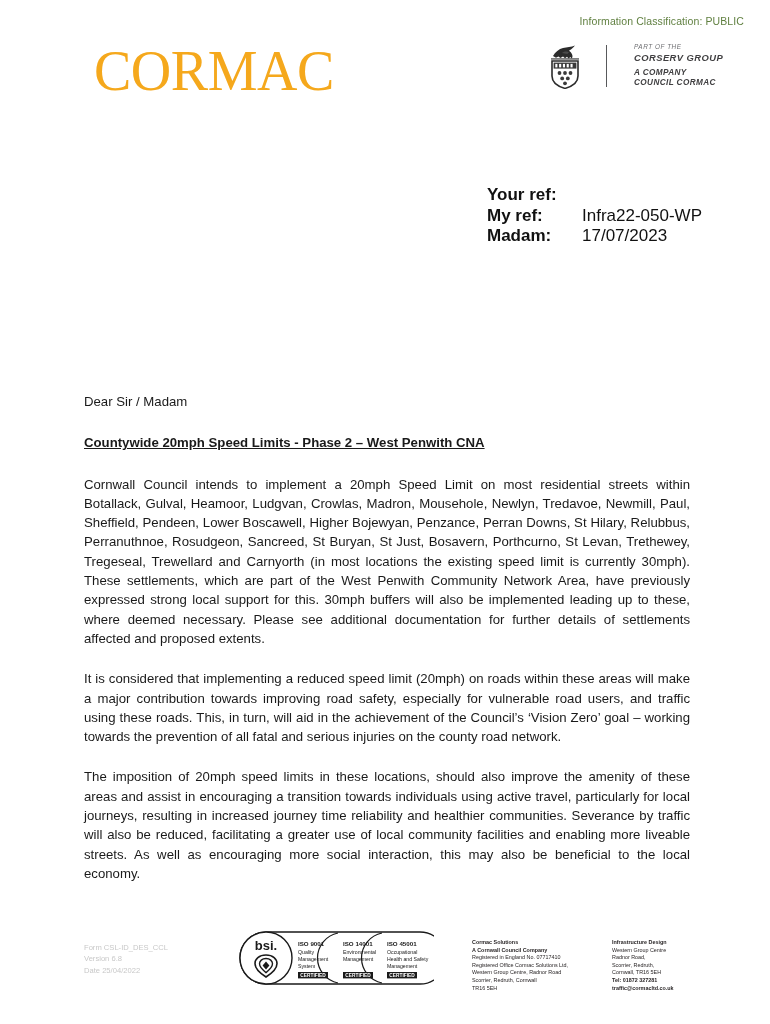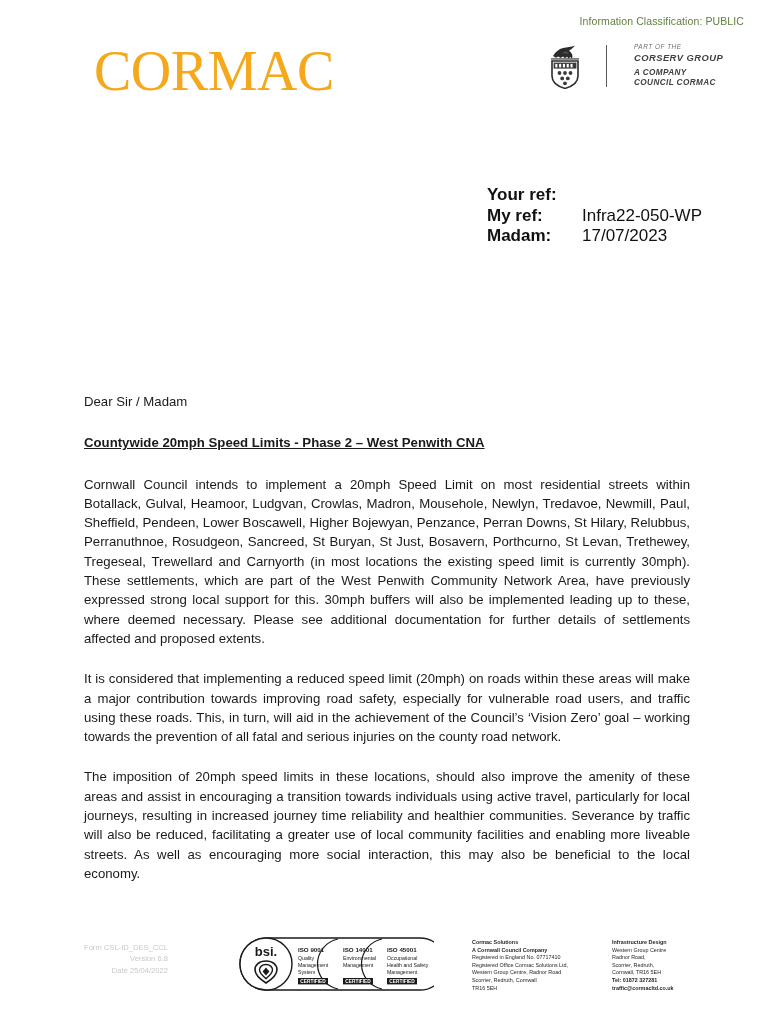--- a/index.html
+++ b/index.html
@@ -144,26 +144,25 @@
     height: 70px;
   }
   .footer-form {
     position: absolute;
     left: 84px;
     top: 12px;
     font-size: 7.6px;
     line-height: 11.4px;
     color: #c8c8c8;
     white-space: nowrap;
-    text-align: right;
   }
   .bsi-wrap {
     position: absolute;
     left: 238px;
-    top: 6px;
+    top: 0;
   }
   .footer-col {
     position: absolute;
     font-size: 5.4px;
     line-height: 7.6px;
     color: #231f20;
     white-space: nowrap;
   }
   .footer-col.c1 { left: 472px; top: 9px; }
   .footer-col.c2 { left: 612px; top: 9px; }

